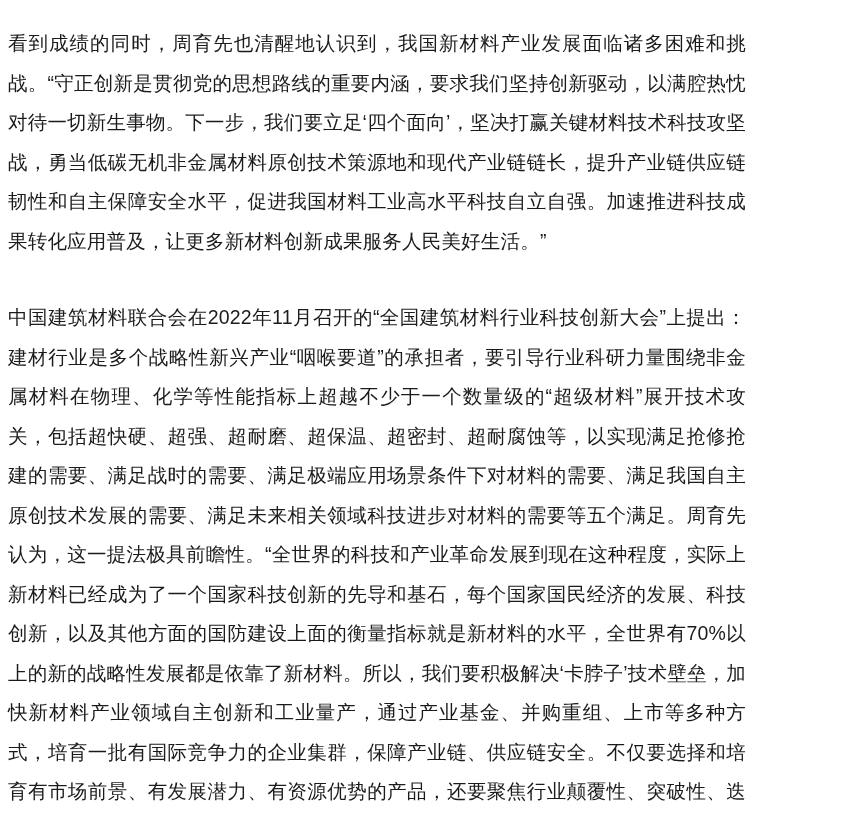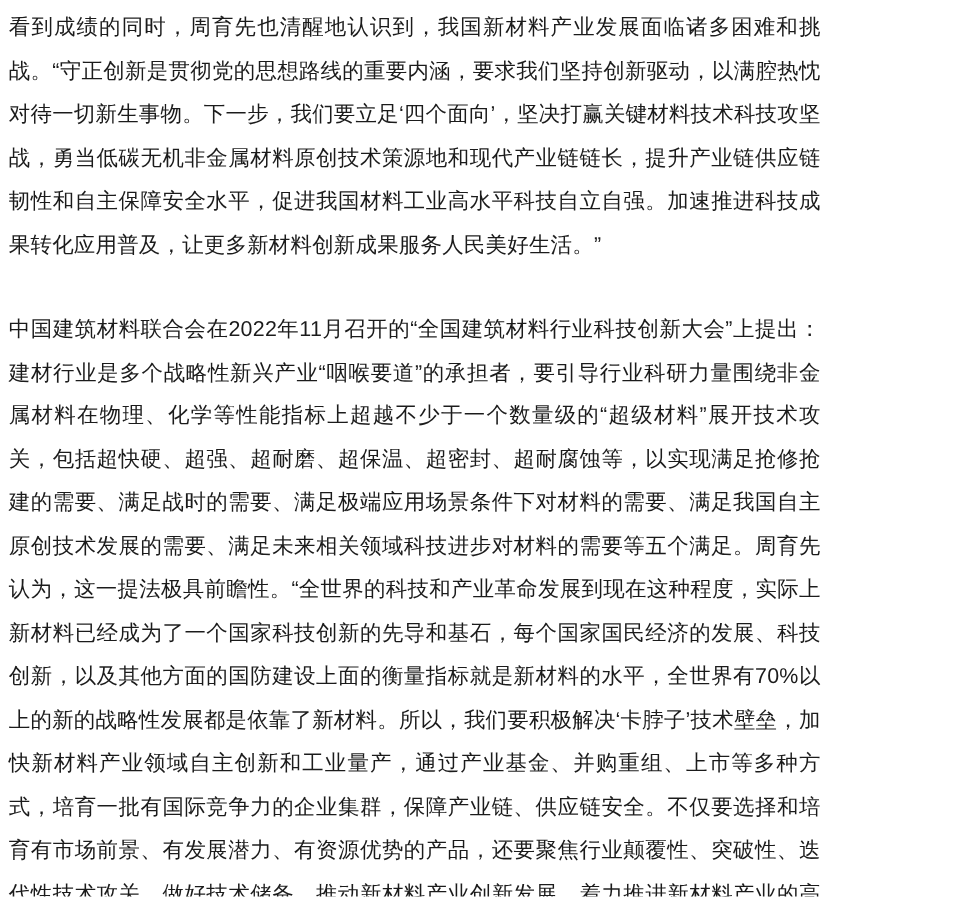--- a/index.html
+++ b/index.html
@@ -11,21 +11,21 @@
     width: 868px;
     height: 815px;
     font-family: "Liberation Sans", "DejaVu Sans", sans-serif;
     color: #1a1a1a;
     overflow: hidden;
   }
   .page {
     box-sizing: border-box;
     width: 756px;
     height: 815px;
-    padding: 6px 10px 0 8px;
+    padding: 24px 10px 0 8px;
     background: #ffffff;
   }
   .para {
     font-size: 19.5px;
     line-height: 39.5px;
     letter-spacing: 0.2px;
     text-align: justify;
     text-justify: inter-character;
     color: #1b1b1b;
     margin: 0;

